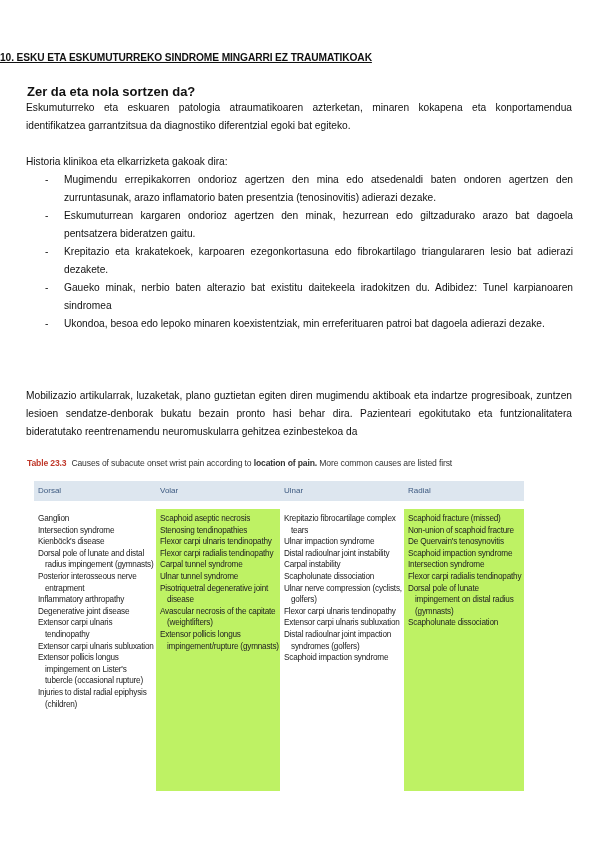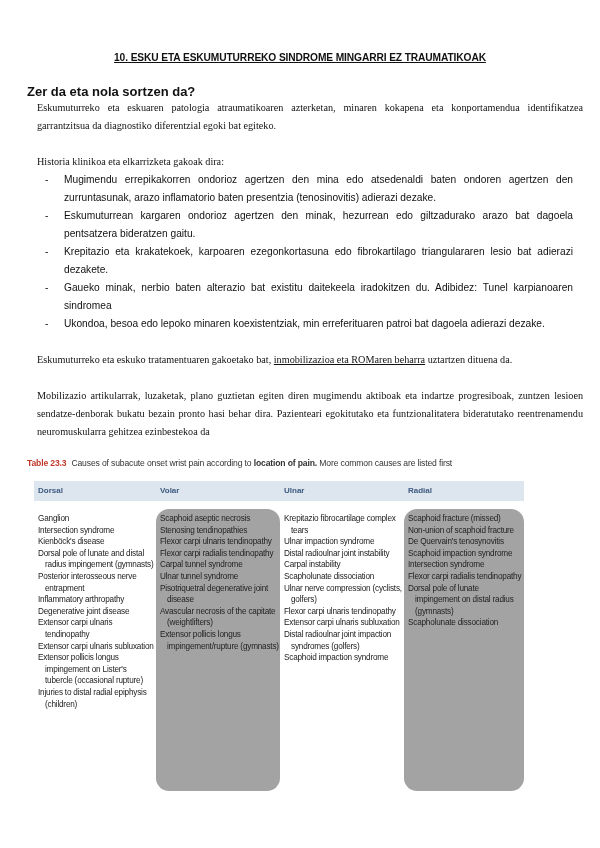--- a/index.html
+++ b/index.html
@@ -1,38 +1,38 @@
 <!DOCTYPE html>
 <html><head>
   <meta charset="utf-8">
   <style>
     html, body { margin: 0; padding: 0; background: #ffffff; }
     body { width: 600px; height: 848px; position: relative; overflow: hidden; font-family: "Liberation Sans", sans-serif; color: #111; }
     .page { position: absolute; left: 0; top: 0; width: 600px; height: 848px; }
-    .title { position: absolute; top: 52px; left: 0; width: 600px; text-align: center; font-size: 10.2px; font-weight: bold; text-decoration: underline; letter-spacing: -0.1px; }
-    .text { position: absolute; left: 37px; width: 546px; font-size: 10.2px; line-height: 18px; text-align: justify; font-family: Liberation Serif, serif; }
+    .title { position: absolute; top: 52px; left: 0; width: 600px; font-size: 10.2px; font-weight: bold; text-decoration: underline; letter-spacing: -0.1px; }
+    .text { position: absolute; left: 26px; width: 546px; font-size: 10.2px; line-height: 18px; text-align: justify; }
     .heading { position: absolute; top: 84px; left: 27px; font-size: 13px; font-weight: bold; }
     .p1 { top: 99px; }
     .p2 { top: 153px; }
     .list { position: absolute; top: 171px; left: 27px; width: 546px; margin: 0; padding: 0; list-style: none; font-size: 10.2px; line-height: 18px; }
     .list li { position: relative; padding-left: 37px; text-align: justify; }
     .list li .dash { position: absolute; left: 18px; top: 0; }
     .p3 { top: 351px; }
     .p3 u { text-decoration: underline; }
     .p4 { top: 387px; }
 
     .tbl-caption { position: absolute; top: 458px; left: 27px; font-size: 8.6px; color: #333; white-space: nowrap; letter-spacing: -0.15px; }
     .tbl-caption .tnum { color: #c0392b; font-weight: bold; margin-right: 5px; text-align: right; }
     .tbl-caption b { font-weight: bold; color: #333; }
 
     .tbl { position: absolute; top: 481px; left: 34px; width: 490px; height: 302px; }
     .tbl .hdr { position: absolute; top: 0; left: 0; width: 490px; height: 20px; background: #dde6ef; }
     .tbl .col { position: absolute; top: 28px; height: 282px; box-sizing: border-box; padding: 4px 0 0 4px; }
-    .tbl .col.alt { background: #a3a3a3; border-radius: 13px; }
-    .tbl .hcell { position: absolute; top: 5px; font-size: 8px; font-weight: bold; color: #3d5a80; text-align: center; }
+    .tbl .col.alt { background: #bef264; }
+    .tbl .hcell { position: absolute; top: 5px; font-size: 8px; font-weight: normal; color: #3d5a80; text-align: center; }
     .tbl ul { list-style: none; margin: 0; padding: 0; }
     .tbl li { font-size: 8.2px; line-height: 11.6px; color: #222; padding-left: 7px; text-indent: -7px; letter-spacing: -0.2px; }
   </style>
 </head>
 <body>
 
 <div class="page">
   <div class="title">10. ESKU ETA ESKUMUTURREKO SINDROME MINGARRI EZ TRAUMATIKOAK</div>
 
   <div class="heading">Zer da eta nola sortzen da?</div>
@@ -40,21 +40,20 @@
 
   <div class="text p2">Historia klinikoa eta elkarrizketa gakoak dira:</div>
   <ul class="list">
     <li><span class="dash">-</span><span>Mugimendu errepikakorren ondorioz agertzen den mina edo atsedenaldi baten ondoren agertzen den zurruntasunak, arazo inflamatorio baten presentzia (tenosinovitis) adierazi dezake.</span></li>
     <li><span class="dash">-</span><span>Eskumuturrean kargaren ondorioz agertzen den minak, hezurrean edo giltzadurako arazo bat dagoela pentsatzera bideratzen gaitu.</span></li>
     <li><span class="dash">-</span><span>Krepitazio eta krakatekoek, karpoaren ezegonkortasuna edo fibrokartilago triangulararen lesio bat adierazi dezakete.</span></li>
     <li><span class="dash">-</span><span>Gaueko minak, nerbio baten alterazio bat existitu daitekeela iradokitzen du. Adibidez: Tunel karpianoaren sindromea</span></li>
     <li><span class="dash">-</span><span>Ukondoa, besoa edo lepoko minaren koexistentziak, min erreferituaren patroi bat dagoela adierazi dezake.</span></li>
   </ul>
 
-  <div class="text p3"><span>Eskumuturreko eta eskuko tratamentuaren gakoetako bat, </span><u>inmobilizazioa eta ROMaren beharra</u><span> uztartzen dituena da.</span></div>
   <div class="text p4">Mobilizazio artikularrak, luzaketak, plano guztietan egiten diren mugimendu aktiboak eta indartze progresiboak, zuntzen lesioen sendatze-denborak bukatu bezain pronto hasi behar dira. Pazienteari egokitutako eta funtzionalitatera bideratutako reentrenamendu neuromuskularra gehitzea ezinbestekoa da</div>
 
   <div class="tbl-caption"><span class="tnum">Table 23.3</span><span>Causes of subacute onset wrist pain according to </span><b>location of pain.</b><span> More common causes are listed first</span></div>
 
   <div class="tbl">
     <div class="hdr">
       <span class="hcell" style="left:4px">Dorsal</span>
       <span class="hcell" style="left:126px">Volar</span>
       <span class="hcell" style="left:250px">Ulnar</span>
       <span class="hcell" style="left:374px">Radial</span>

